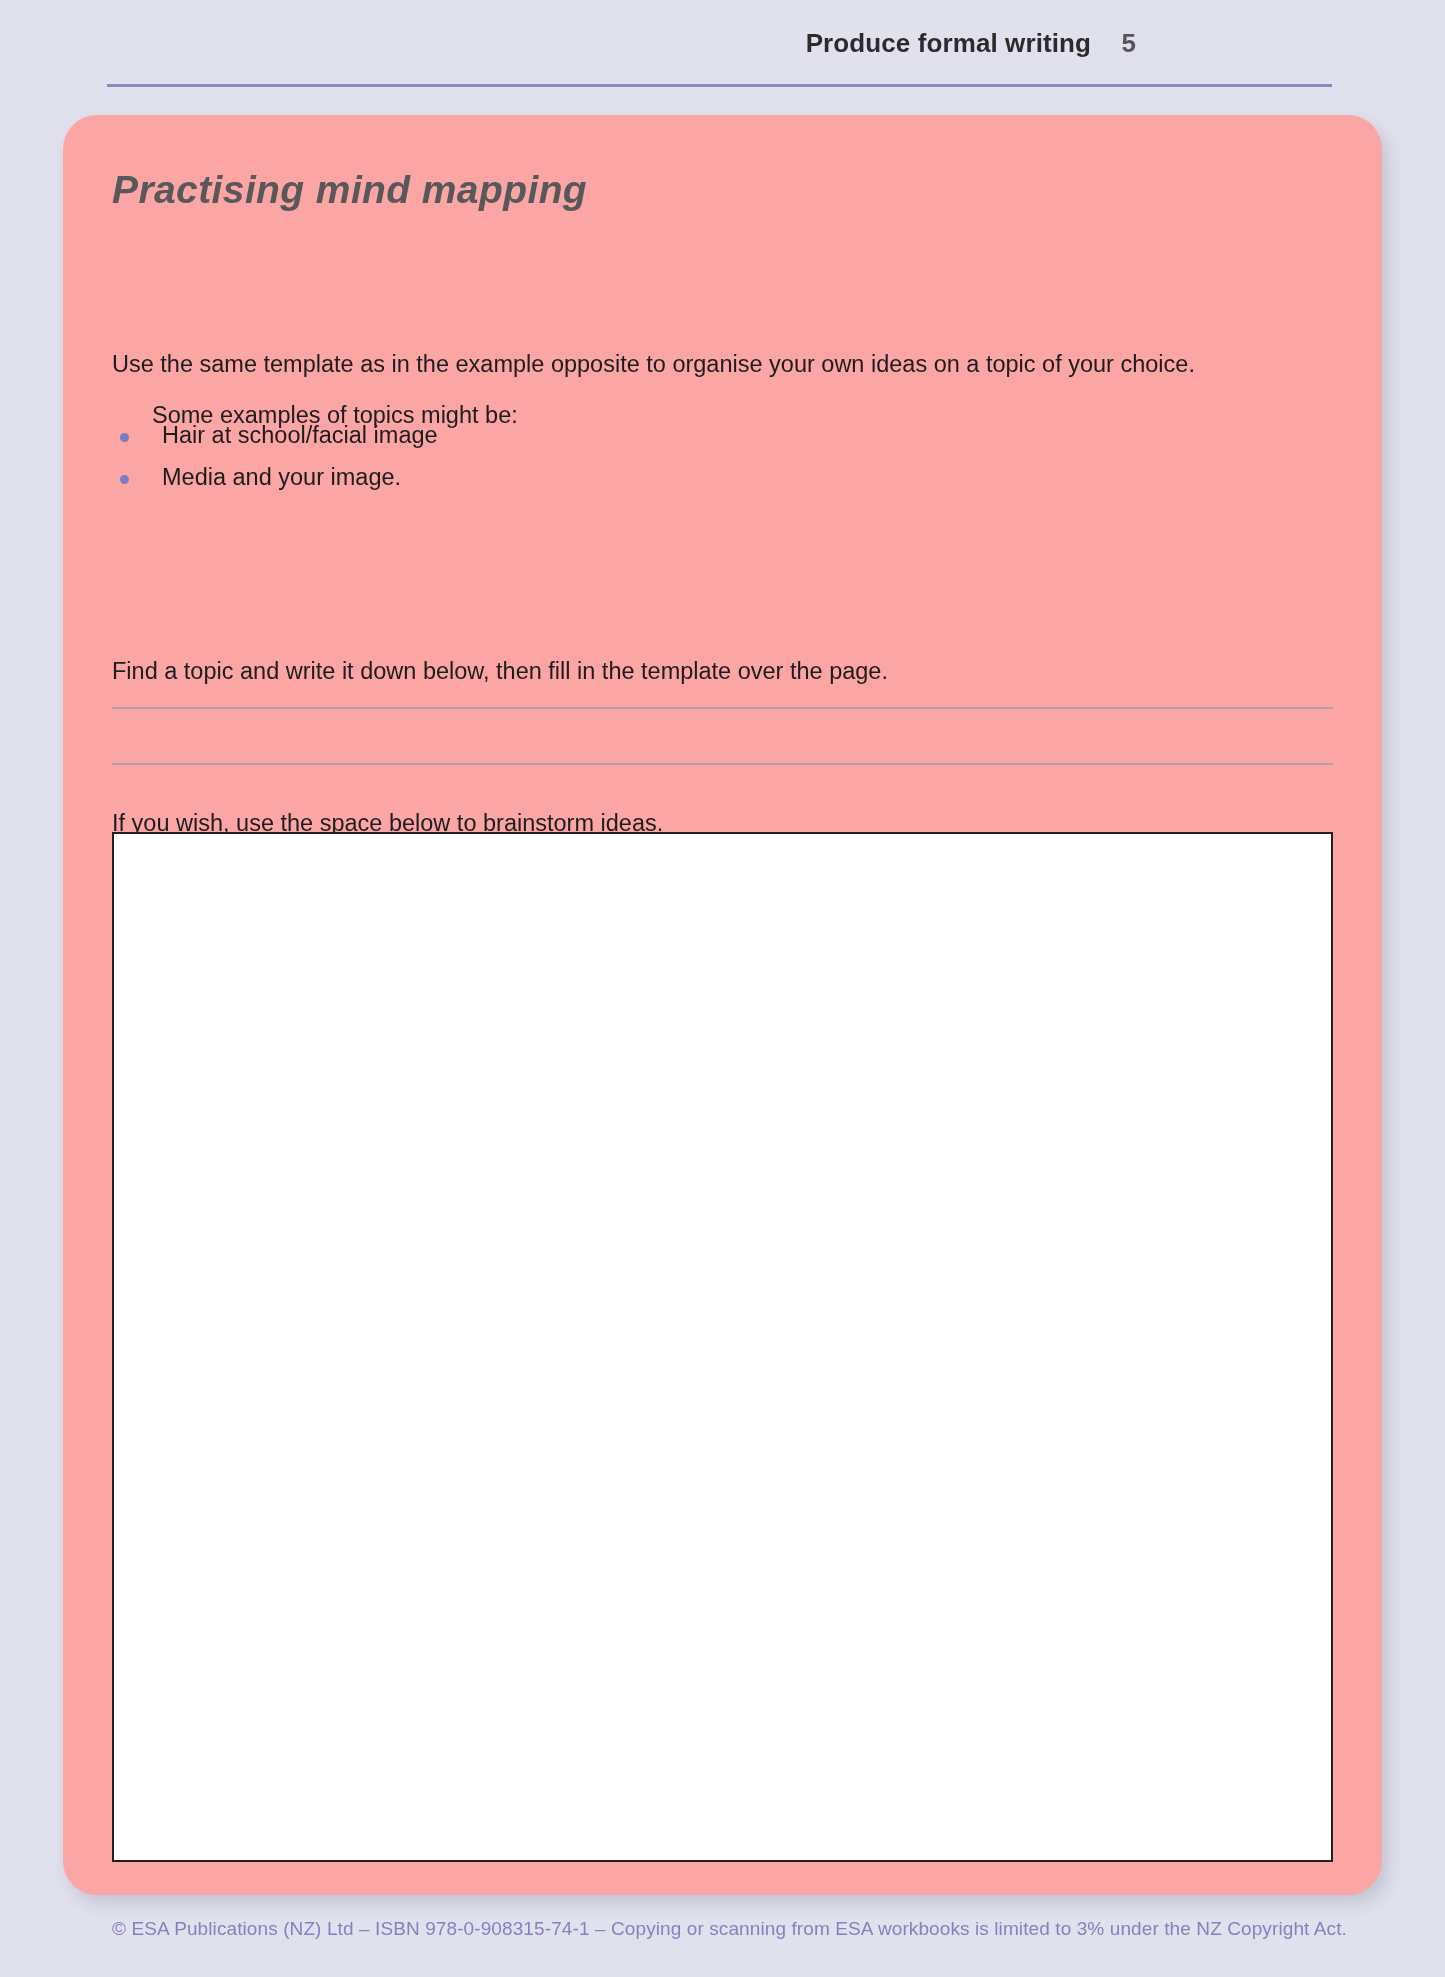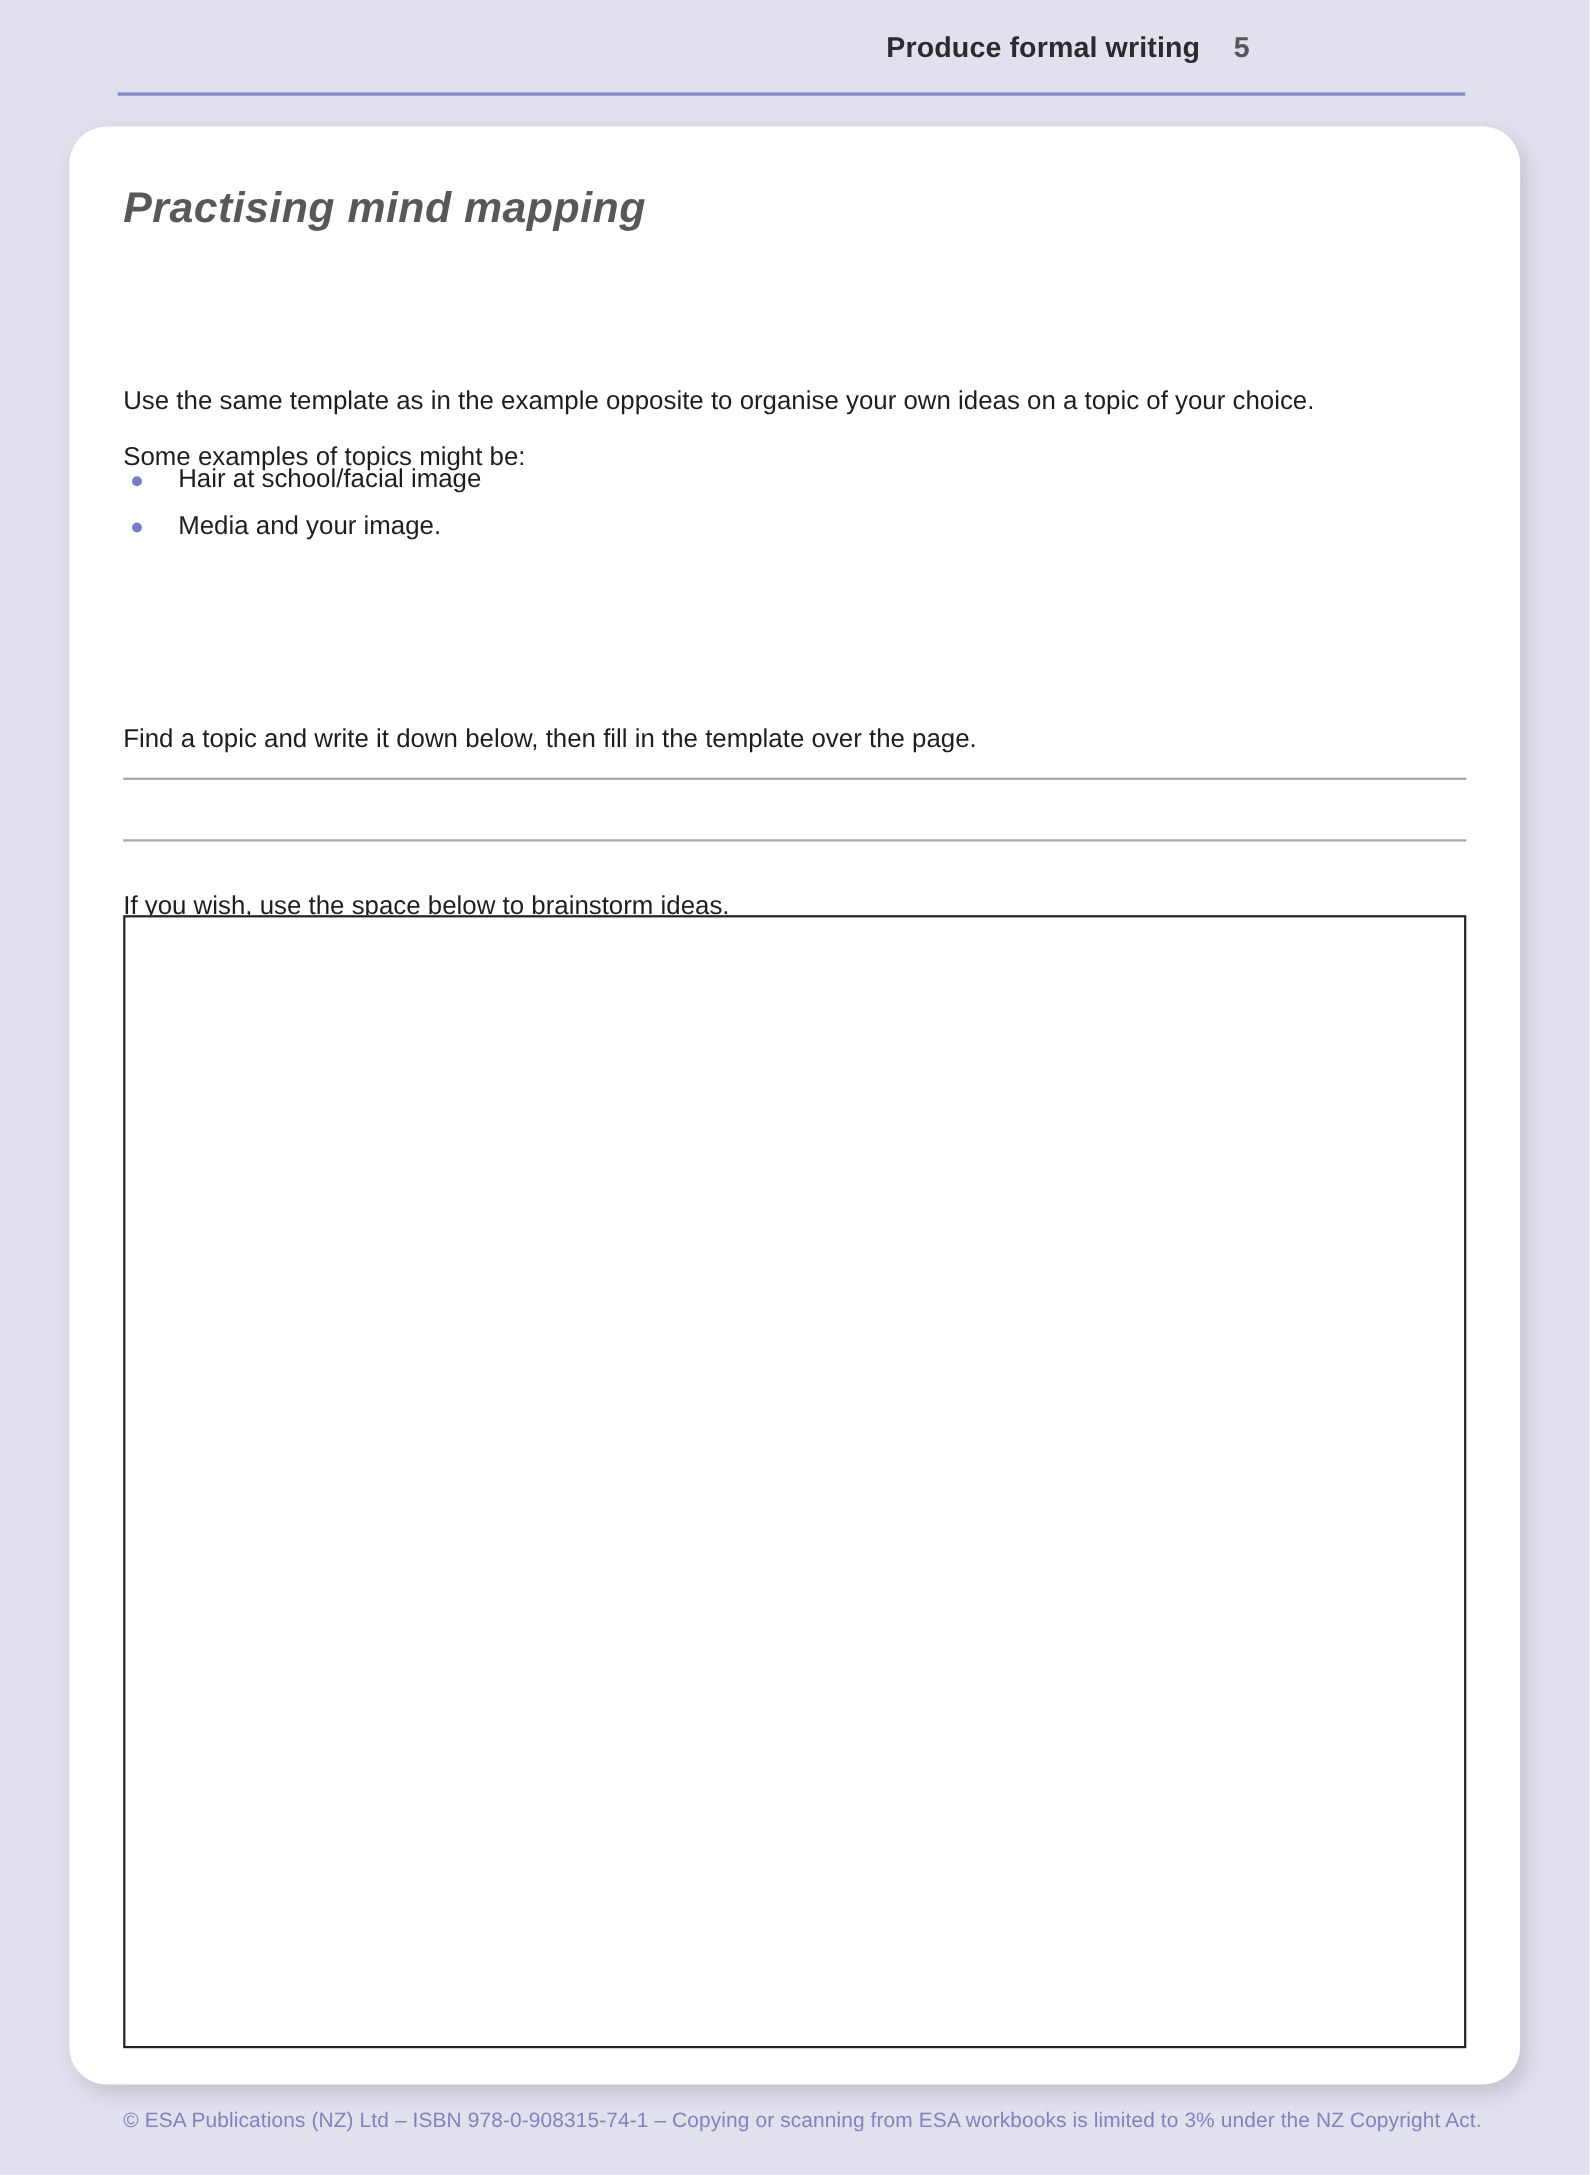--- a/index.html
+++ b/index.html
@@ -51,21 +51,21 @@
     background: #8788c8;
   }
 
   
   #page-card {
     position: absolute;
     left: 63px;
     top: 115px;
     width: 1319px;
     height: 1780px;
-    background: #ffffff;
+    background: #fca5a5;
     border-radius: 34px;
     box-shadow: 6px 8px 16px rgba(92, 92, 120, 0.22);
   }
 
   #card-inner {
     position: absolute;
     left: 49px;
     top: 0;
     width: 1221px;
     height: 100%;
@@ -87,21 +87,21 @@
   
   .body-text {
     position: absolute;
     left: 0;
     font-size: 23.5px;
     color: #1d1d1f;
     line-height: 1.25;
     white-space: nowrap;
   }
   #intro-paragraph { top: 211px; }
-  #examples-lead   { top: 262px; }
+  #examples-lead   { top: 262px; margin-left: 40px; }
   #find-topic-text { top: 518px; }
   #brainstorm-text { top: 670px; }
 
   
   #topic-list {
     position: absolute;
     left: 0;
     top: 300px;
     width: 100%;
     list-style: none;

